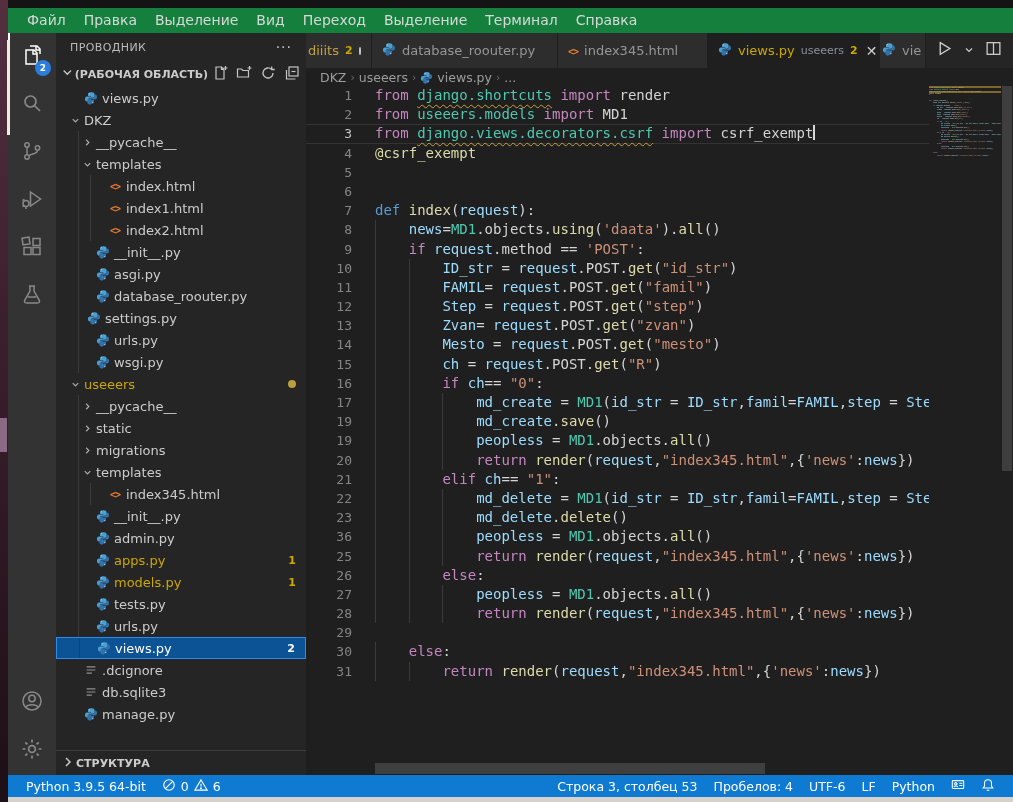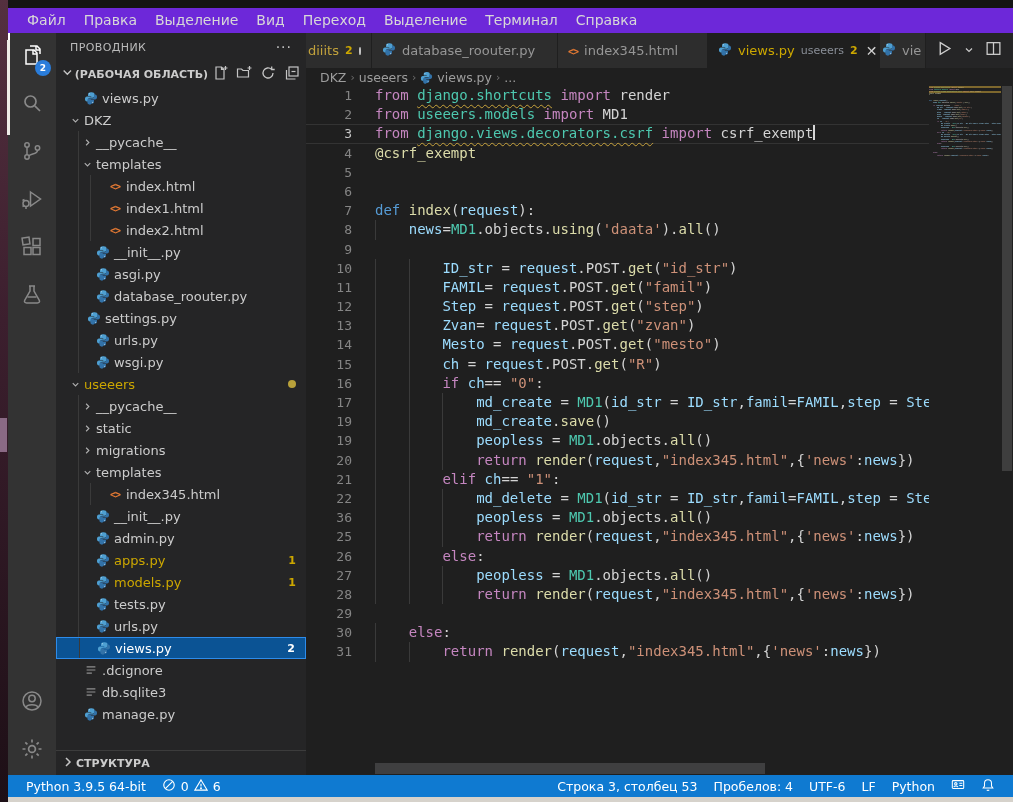--- a/index.html
+++ b/index.html
@@ -7,21 +7,21 @@
   body { font-family:"DejaVu Sans","Liberation Sans",sans-serif; background:#1f1f1f; position:relative; }
 
   
   .desktop-strip { position:absolute; left:0; top:0; width:8px; height:802px;
     background:linear-gradient(#54303f,#3c1f2e 40%,#1d0f16); z-index:0; }
   .white-sliver { position:absolute; left:7px; top:40px; width:3px; height:95px; background:#efece7; z-index:3; }
   .purple-notch { position:absolute; left:0; top:418px; width:7px; height:34px; background:#8a6a85; z-index:1; }
 
   .window { position:absolute; left:8px; top:0; width:1005px; height:802px; display:flex; flex-direction:column; z-index:2; }
   .titlebar { height:8px; background:#141414; }
-  .menubar { height:25px; background:#6d28d9; display:flex; align-items:center; padding-left:10px; }
+  .menubar { height:25px; background:#15803d; display:flex; align-items:center; padding-left:10px; }
   .menu-item { color:#d8d8d8; font-size:14px; padding:0 9px; line-height:25px; cursor:default; }
 
   .main { flex:1; display:flex; min-height:0; }
 
   
   .activitybar { width:48px; background:#333333; display:flex; flex-direction:column; }
   .ab-top { flex:1; }
   .ab-item { width:48px; height:48px; display:flex; align-items:center; justify-content:center; position:relative; color:#898989; }
   .ab-item.active { color:#ffffff; border-left:2px solid #ffffff; }
   .ab-item svg { width:24px; height:24px; }
@@ -669,20 +669,21 @@
             <div class="cl">
      <span class="ln">7</span>
      <span class="ct"><span class="tk-d">def </span><span class="tk-f">index</span><span class="tk-w">(</span><span class="tk-v">request</span><span class="tk-w">):</span></span>
    </div>
             <div class="cl">
      <span class="ln">8</span>
      <span class="ct"><i class="ig" style="left:0ch"></i><span class="tk-w">    </span><span class="tk-v">news</span><span class="tk-w">=</span><span class="tk-c">MD1</span><span class="tk-w">.objects.</span><span class="tk-f">using</span><span class="tk-w">(</span><span class="tk-s">'daata'</span><span class="tk-w">).</span><span class="tk-f">all</span><span class="tk-w">()</span></span>
    </div>
             <div class="cl">
      <span class="ln">9</span>
+     <span class="ct"><i class="ig" style="left:0ch"></i><span class="tk-w">    </span><span class="tk-k">if </span><span class="tk-v">request</span><span class="tk-w">.method == </span><span class="tk-s">'POST'</span><span class="tk-w">:</span></span>
    </div>
             <div class="cl">
      <span class="ln">10</span>
      <span class="ct"><i class="ig" style="left:0ch"></i><i class="ig" style="left:4ch"></i><span class="tk-w">        </span><span class="tk-v">ID_str</span><span class="tk-w"> = </span><span class="tk-v">request</span><span class="tk-w">.POST.</span><span class="tk-f">get</span><span class="tk-w">(</span><span class="tk-s">"id_str"</span><span class="tk-w">)</span></span>
    </div>
             <div class="cl">
      <span class="ln">11</span>
      <span class="ct"><i class="ig" style="left:0ch"></i><i class="ig" style="left:4ch"></i><span class="tk-w">        </span><span class="tk-v">FAMIL</span><span class="tk-w">= </span><span class="tk-v">request</span><span class="tk-w">.POST.</span><span class="tk-f">get</span><span class="tk-w">(</span><span class="tk-s">"famil"</span><span class="tk-w">)</span></span>
    </div>
             <div class="cl">
@@ -721,20 +722,24 @@
      <span class="ln">20</span>
      <span class="ct"><i class="ig" style="left:0ch"></i><i class="ig" style="left:4ch"></i><i class="ig" style="left:8ch"></i><span class="tk-w">            </span><span class="tk-k">return </span><span class="tk-f">render</span><span class="tk-w">(</span><span class="tk-v">request</span><span class="tk-w">,</span><span class="tk-s">"index345.html"</span><span class="tk-w">,{</span><span class="tk-s">'news'</span><span class="tk-w">:</span><span class="tk-v">news</span><span class="tk-w">})</span></span>
    </div>
             <div class="cl">
      <span class="ln">21</span>
      <span class="ct"><i class="ig" style="left:0ch"></i><i class="ig" style="left:4ch"></i><span class="tk-w">        </span><span class="tk-k">elif </span><span class="tk-v">ch</span><span class="tk-w">== </span><span class="tk-s">"1"</span><span class="tk-w">:</span></span>
    </div>
             <div class="cl">
      <span class="ln">22</span>
      <span class="ct"><i class="ig" style="left:0ch"></i><i class="ig" style="left:4ch"></i><i class="ig" style="left:8ch"></i><span class="tk-w">            </span><span class="tk-v">md_delete</span><span class="tk-w"> = </span><span class="tk-c">MD1</span><span class="tk-w">(</span><span class="tk-v">id_str</span><span class="tk-w"> = </span><span class="tk-v">ID_str</span><span class="tk-w">,</span><span class="tk-v">famil</span><span class="tk-w">=</span><span class="tk-v">FAMIL</span><span class="tk-w">,</span><span class="tk-v">step</span><span class="tk-w"> = </span><span class="tk-v">Step</span></span>
+   </div>
+            <div class="cl">
+     <span class="ln">23</span>
+     <span class="ct"><i class="ig" style="left:0ch"></i><i class="ig" style="left:4ch"></i><i class="ig" style="left:8ch"></i><span class="tk-w">            </span><span class="tk-v">md_delete</span><span class="tk-w">.</span><span class="tk-f">delete</span><span class="tk-w">()</span></span>
    </div>
             <div class="cl">
      <span class="ln">36</span>
      <span class="ct"><i class="ig" style="left:0ch"></i><i class="ig" style="left:4ch"></i><i class="ig" style="left:8ch"></i><span class="tk-w">            </span><span class="tk-v">peopless</span><span class="tk-w"> = </span><span class="tk-c">MD1</span><span class="tk-w">.objects.</span><span class="tk-f">all</span><span class="tk-w">()</span></span>
    </div>
             <div class="cl">
      <span class="ln">25</span>
      <span class="ct"><i class="ig" style="left:0ch"></i><i class="ig" style="left:4ch"></i><i class="ig" style="left:8ch"></i><span class="tk-w">            </span><span class="tk-k">return </span><span class="tk-f">render</span><span class="tk-w">(</span><span class="tk-v">request</span><span class="tk-w">,</span><span class="tk-s">"index345.html"</span><span class="tk-w">,{</span><span class="tk-s">'news'</span><span class="tk-w">:</span><span class="tk-v">news</span><span class="tk-w">})</span></span>
    </div>
             <div class="cl">

